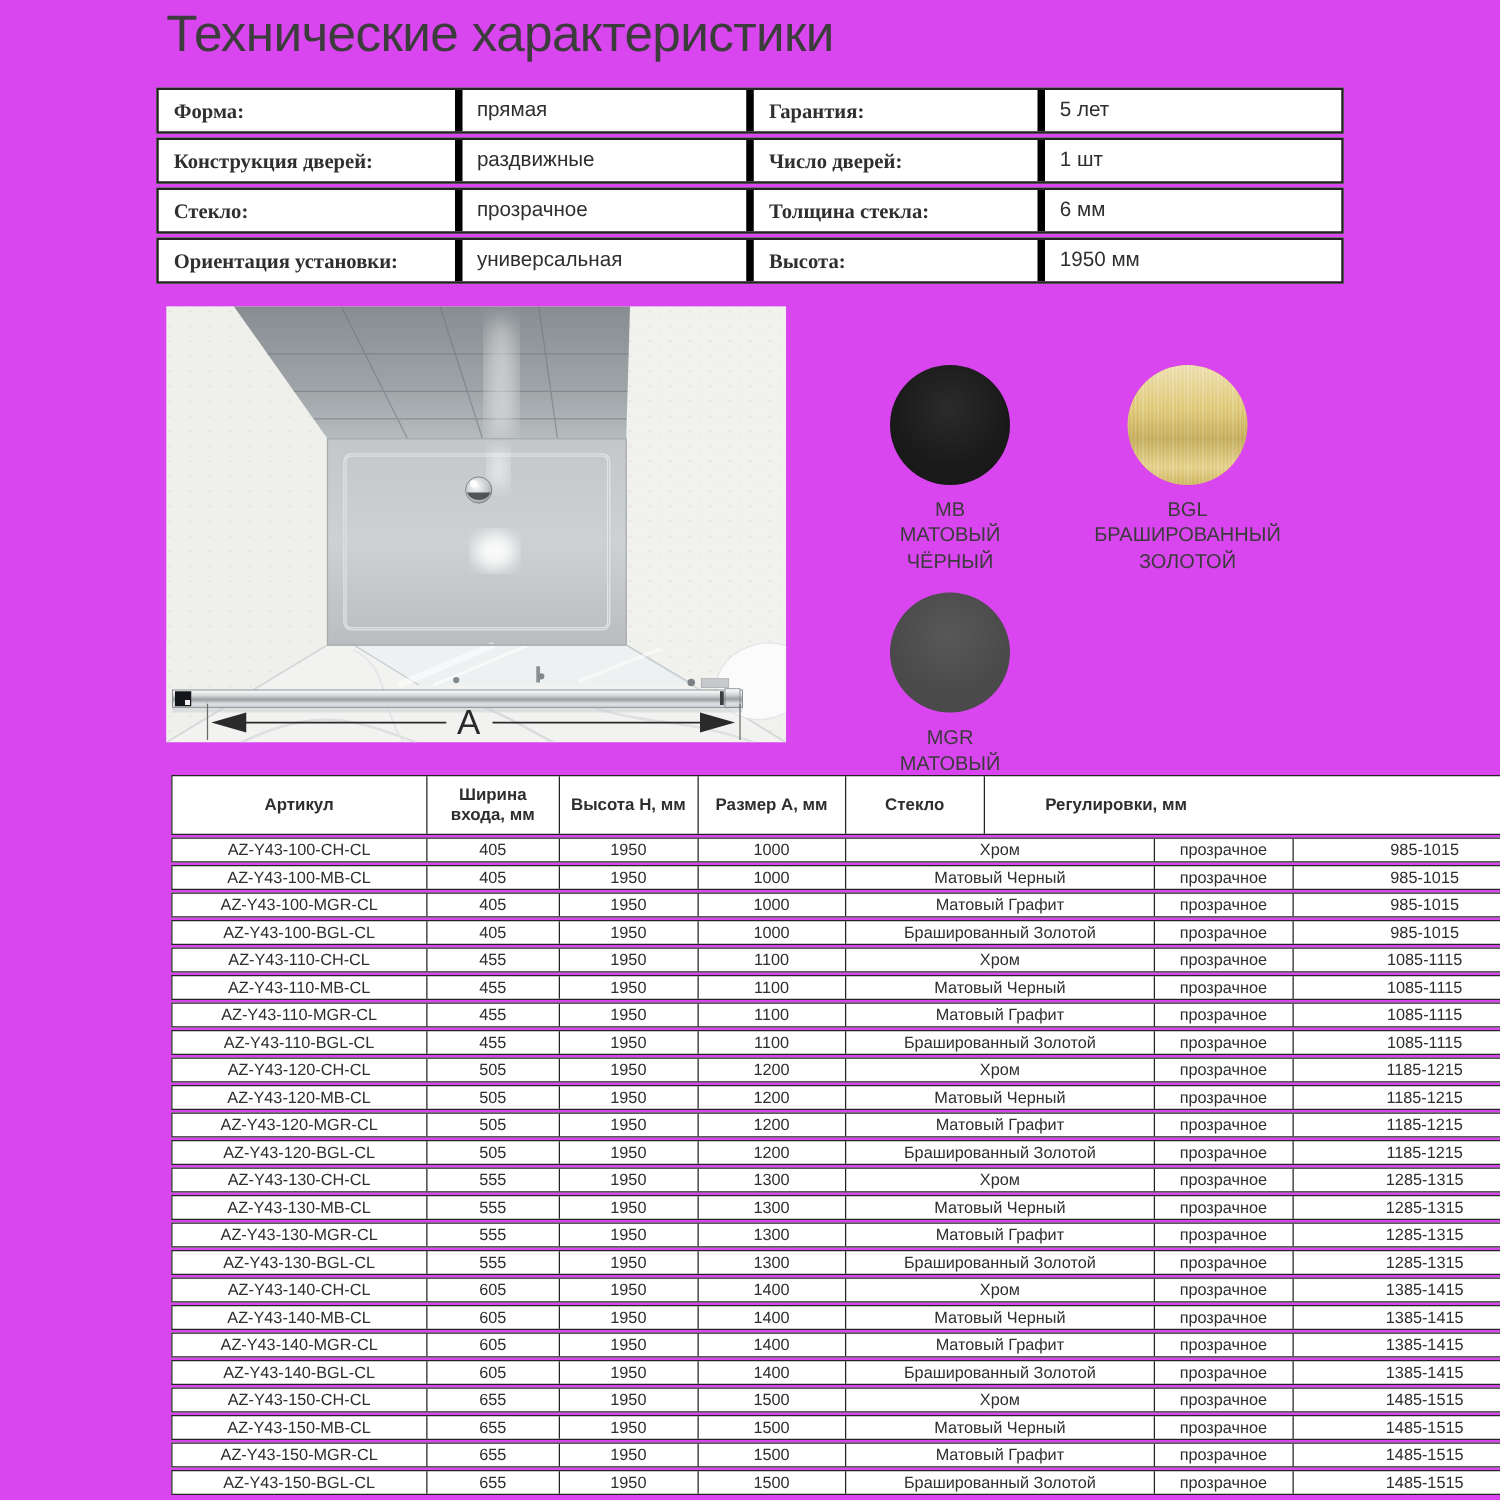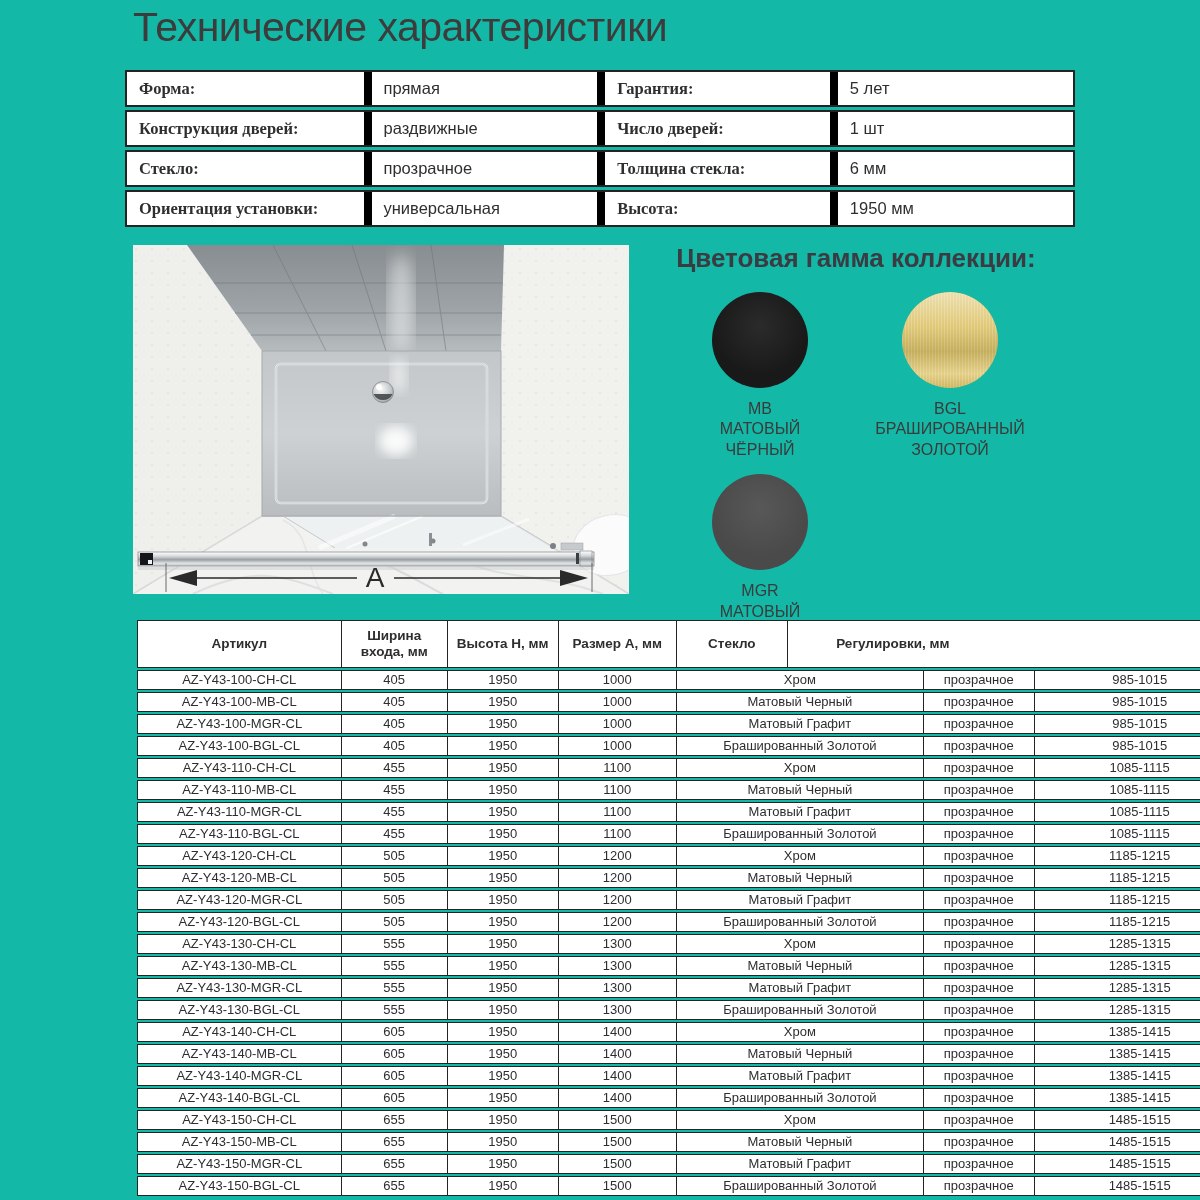--- a/index.html
+++ b/index.html
@@ -1,29 +1,29 @@
 <!DOCTYPE html>
 <html><head>
 <meta charset="utf-8">
 <style>
   html,body{margin:0;padding:0;background:#fff;}
-  .page{position:relative;width:1200px;height:1200px;background:#14b8a6;overflow:hidden;
+  .page{position:relative;width:1200px;height:1200px;background:#d946ef;overflow:hidden;
         font-family:"Liberation Sans","DejaVu Sans",sans-serif;color:#3a3a3a;}
 
   
   .title{position:absolute;left:133px;top:4px;margin:0;font-size:41px;font-weight:400;
          color:#3c3c3c;letter-spacing:-0.5px;}
 
   
   .spec-table{position:absolute;left:125px;top:70px;width:950px;}
   .spec-row{display:flex;border:2px solid #232323;margin-bottom:3px;height:33px;background:#fff;}
   .spec-cell{display:flex;align-items:center;padding:0 12px;box-sizing:border-box;
              font-size:16.5px;color:#2f2f2f;overflow:hidden;white-space:nowrap;}
   .spec-cell.lab{font-weight:bold;font-family:Liberation Serif, serif;}
-  .spec-cell+.spec-cell{border-left:8px solid #000000;}
+  .spec-cell+.spec-cell{border-left:6px solid #000000;}
   .sc1{width:25.0%;} .sc2{width:24.7%;} .sc3{width:24.6%;} .sc4{width:25.7%;}
 
   
   .diagram{position:absolute;left:133px;top:245px;width:496px;height:349px;overflow:hidden;}
   .diagram svg{display:block;}
 
   
   .colors-head{position:absolute;left:640px;top:243px;width:432px;margin:0;text-align:center;
                font-size:26px;font-weight:bold;color:#3b3b42;}
   .swatch-grid{position:absolute;left:665px;top:292px;width:380px;display:grid;
@@ -188,21 +188,20 @@
         <line x1="459" y1="318" x2="459" y2="347" stroke="#6a6a6a" stroke-width="1"></line>
         <line x1="42" y1="333" x2="224" y2="333"></line>
         <line x1="261" y1="333" x2="450" y2="333"></line>
       </g>
       <polygon points="36,333 64,325 64,341" fill="#2a2a2a"></polygon>
       <polygon points="455,333 427,325 427,341" fill="#2a2a2a"></polygon>
       <text x="242" y="342" text-anchor="middle" font-size="28" fill="#2b2b2b">A</text>
     </svg>
   </div>
 
-  <h2 class="colors-head">Цветовая гамма коллекции:</h2>
   <div class="swatch-grid">
     <div class="swatch">
       <div class="circle flat" style="background: rgb(25, 25, 25);"></div>
       <div class="sw-code">MB</div>
       <div class="sw-name">МАТОВЫЙ
 ЧЁРНЫЙ</div>
     </div>
     <div class="swatch">
       <div class="circle gold" style="background: rgb(220, 194, 102);"></div>
       <div class="sw-code">BGL</div>

